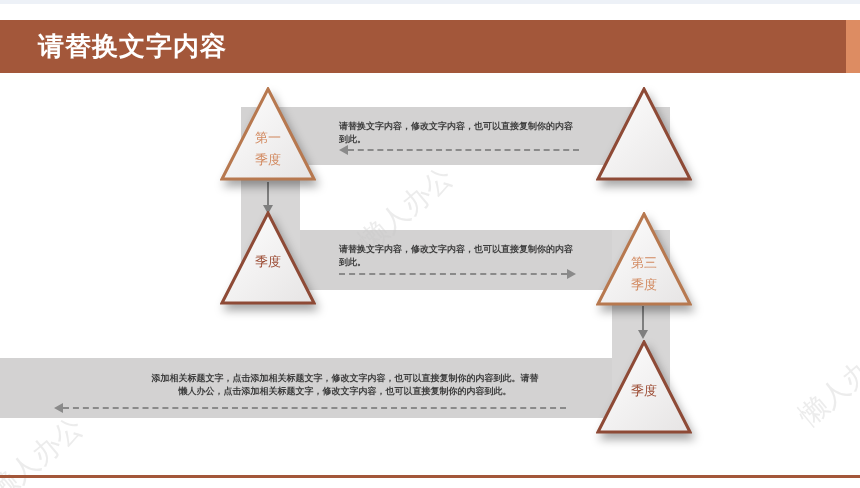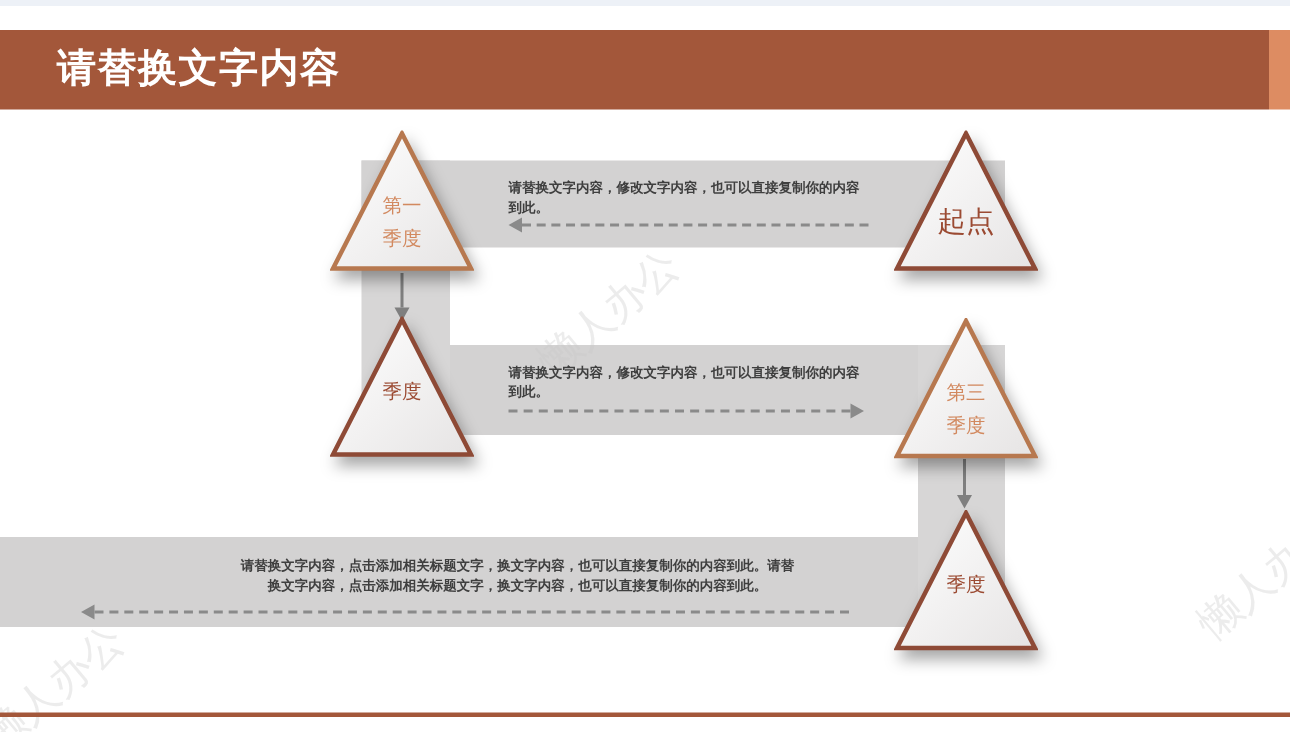--- a/index.html
+++ b/index.html
@@ -51,22 +51,22 @@
 <div class="bar vright"></div>
 <div class="bar row3"></div>
 
 <div class="watermark" style="left:350px; top:190px;">懒人办公</div>
 <div class="watermark" style="left:790px; top:365px;">懒人办公</div>
 <div class="watermark" style="left:-20px; top:440px;">懒人办公</div>
 
 <div class="desc d1">请替换文字内容，修改文字内容，也可以直接复制你的内容到此。</div>
 <div class="desc d2">请替换文字内容，修改文字内容，也可以直接复制你的内容到此。</div>
 <div class="desc d3">
-  <div>请替换文字内容，点击添加相关标题文字，换文字内容，也可以直接复制你的内容到此。请替</div>
-  <div>换文字内容，点击添加相关标题文字，换文字内容，也可以直接复制你的内容到此。</div>
+  <div>添加相关标题文字，点击添加相关标题文字，修改文字内容，也可以直接复制你的内容到此。请替</div>
+  <div>懒人办公，点击添加相关标题文字，修改文字内容，也可以直接复制你的内容到此。</div>
 </div>
 
 <div class="dash-arrow" style="left:339px; top:145px; width:240px;">
   <div class="arrow-head-left" style="left:0;"></div>
   <div class="dash-line" style="left:9px; width:231px;"></div>
 </div>
 <div class="dash-arrow" style="left:339px; top:269px; width:237px;">
   <div class="dash-line" style="left:0; width:228px;"></div>
   <div class="arrow-head-right" style="left:228px;"></div>
 </div>
@@ -97,21 +97,20 @@
   <div class="tri-label two c-orange">
     <div>第一</div>
     <div>季度</div>
   </div>
 </div>
 
 <div class="tri" style="left:596px; top:87px;">
   <svg width="96" height="94" viewBox="0 0 96 94">
     <polygon points="48,2 94,92 2,92" fill="url(#tg1)" stroke="#8e4a36" stroke-width="3"></polygon>
   </svg>
-  <div class="tri-label one c-brown">起点</div>
 </div>
 
 <div class="tri" style="left:220px; top:211px;">
   <svg width="96" height="94" viewBox="0 0 96 94">
     <polygon points="48,2 94,92 2,92" fill="url(#tg1)" stroke="#8e4a36" stroke-width="3"></polygon>
   </svg>
   <div class="tri-label two c-brown">
     <div>季度</div>
   </div>
 </div>

